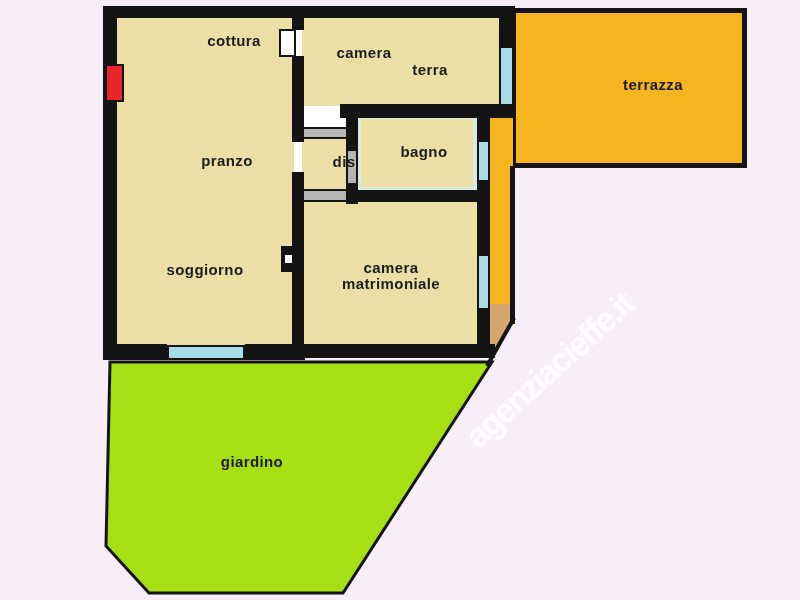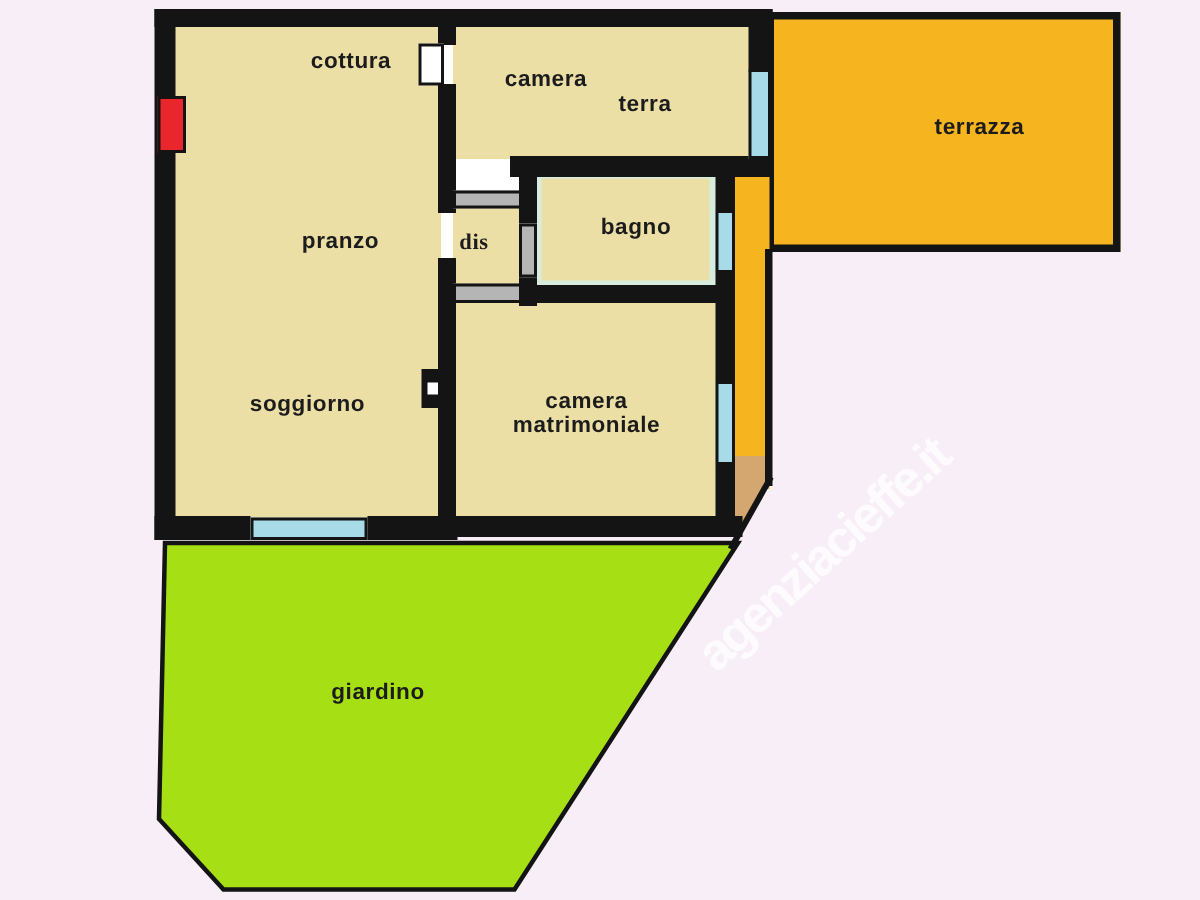--- a/index.html
+++ b/index.html
@@ -92,21 +92,21 @@
 
   <svg class="overlay" width="800" height="600" viewBox="0 0 800 600">
     <polygon points="110,362 492,362 343,593 149,593 106,546" fill="#a6e014" stroke="#141414" stroke-width="3"></polygon>
     <line x1="514" y1="318" x2="487" y2="366" stroke="#141414" stroke-width="4"></line>
   </svg>
 
   <div class="label z30" style="left:234px;top:41px;">cottura</div>
   <div class="label z30" style="left:364px;top:53px;">camera</div>
   <div class="label z30" style="left:430px;top:70px;">terra</div>
   <div class="label z30" style="left:211px;top:161px;margin-left:16px;">pranzo</div>
-  <div class="label z30" style="left:316px;top:162px;font-family:Liberation Serif, serif;">dis</div>
+  <div class="label z30" style="left:344px;top:162px;">dis</div>
   <div class="label z30" style="left:424px;top:152px;text-align:right;">bagno</div>
   <div class="label z30" style="left:205px;top:270px;">soggiorno</div>
   <div class="label z30" style="left:391px;top:276px;">
     <span>camera</span><br>
     <span>matrimoniale</span>
   </div>
   <div class="label z30" style="left:616px;top:85px;margin-left:37px;">terrazza</div>
   <div class="label z30" style="left:252px;top:462px;text-align:right;">giardino</div>
 
 

